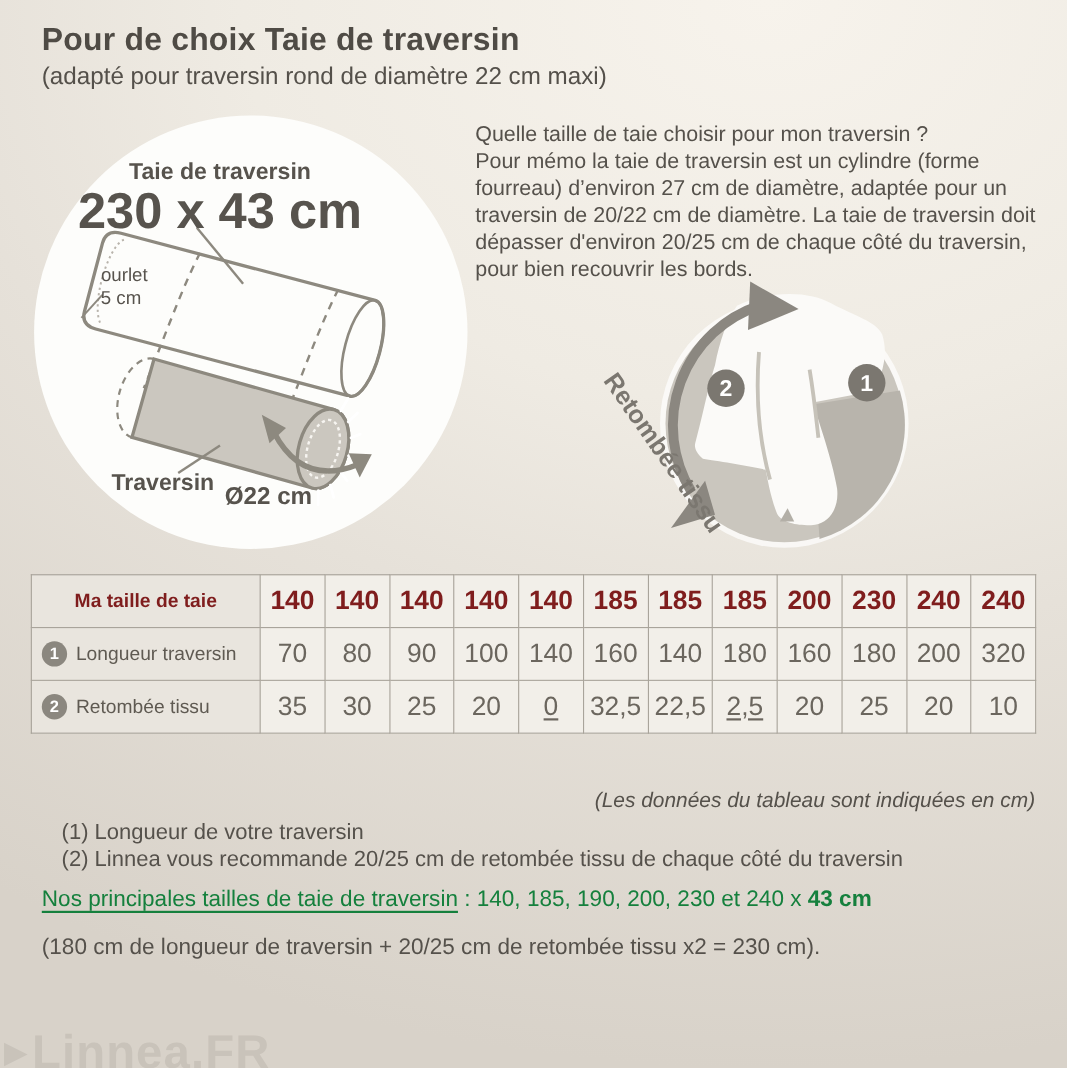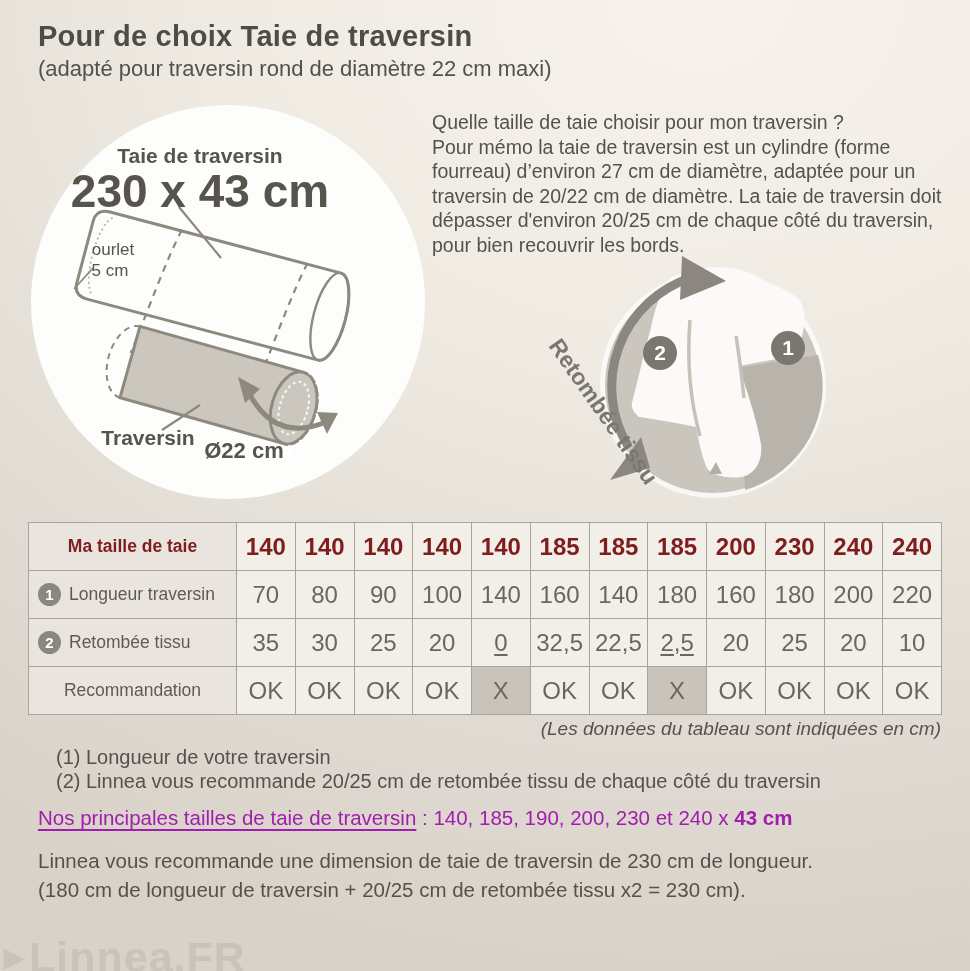--- a/index.html
+++ b/index.html
@@ -29,21 +29,21 @@
   .badge{
     display:inline-flex;align-items:center;justify-content:center;flex:0 0 auto;
     width:23px;height:23px;border-radius:50%;background:#8b877f;color:#fff;
     font-size:15px;font-weight:700;
   }
   td.fail{background:#c8c4bc !important;}
   .und{text-decoration:underline;text-underline-offset:3px;}
   
   .tbl-note{top:718px;right:29px;font-style:italic;font-size:19px;color:#55514b;}
   .fnote{left:56px;font-size:20px;color:#55514b;}
-  .sizes-line{left:38px;top:806px;font-size:20.5px;color:#a21caf;}
+  .sizes-line{left:38px;top:806px;font-size:20.5px;color:#15803d;}
   .practice{left:38px;top:846px;font-size:20.5px;line-height:29px;color:#55514b;}
   .ul-head{text-decoration:underline;text-underline-offset:4px;}
   .b{font-weight:700;}
   
   .watermark{
     left:4px;top:933px;font-size:43px;font-weight:600;letter-spacing:1px;
     color:#c9c3ba;white-space:nowrap;
   }
   .watermark .tri{font-size:26px;vertical-align:6px;margin-right:4px;}
   svg text{font-family:"Liberation Sans", sans-serif;}
@@ -163,21 +163,21 @@
     <td>80</td>
     <td>90</td>
     <td>100</td>
     <td>140</td>
     <td>160</td>
     <td>140</td>
     <td>180</td>
     <td>160</td>
     <td>180</td>
     <td>200</td>
-    <td>220</td>
+    <td>320</td>
   </tr>
   <tr>
     <td class="lbl lblflex">
       <span class="lbl-inner">
         <span class="badge">2</span>
         <span>Retombée tissu</span>
       </span>
     </td>
     <td>35</td>
     <td>30</td>
@@ -185,47 +185,31 @@
     <td>20</td>
     <td><span class="und">0</span></td>
     <td>32,5</td>
     <td>22,5</td>
     <td><span class="und">2,5</span></td>
     <td>20</td>
     <td>25</td>
     <td>20</td>
     <td>10</td>
   </tr>
-  <tr>
-    <td class="lbl">Recommandation</td>
-    <td>OK</td>
-    <td>OK</td>
-    <td>OK</td>
-    <td>OK</td>
-    <td class="fail">X</td>
-    <td>OK</td>
-    <td>OK</td>
-    <td class="fail">X</td>
-    <td>OK</td>
-    <td>OK</td>
-    <td>OK</td>
-    <td>OK</td>
-  </tr>
 </tbody>
   </table>
 
 <div class="abs tbl-note">(Les données du tableau sont indiquées en cm)</div>
 
 <div class="abs fnote" style="top:746px;">(1) Longueur de votre traversin</div>
 <div class="abs fnote" style="top:770px;">(2) Linnea vous recommande 20/25 cm de retombée tissu de chaque côté du traversin</div>
 
 <div class="abs sizes-line">
   <span class="ul-head">Nos principales tailles de taie de traversin</span><span> : 140, 185, 190, 200, 230 et 240 x </span><span class="b">43 cm</span>
 </div>
 
 <div class="abs practice">
-  <div>Linnea vous recommande une dimension de taie de traversin de 230 cm de longueur.</div>
   <div>(180 cm de longueur de traversin + 20/25 cm de retombée tissu  x2 = 230 cm).</div>
 </div>
 
 <div class="abs watermark">
   <span class="tri">▶</span><span>Linnea.FR</span>
 </div>
 
 </body></html>

